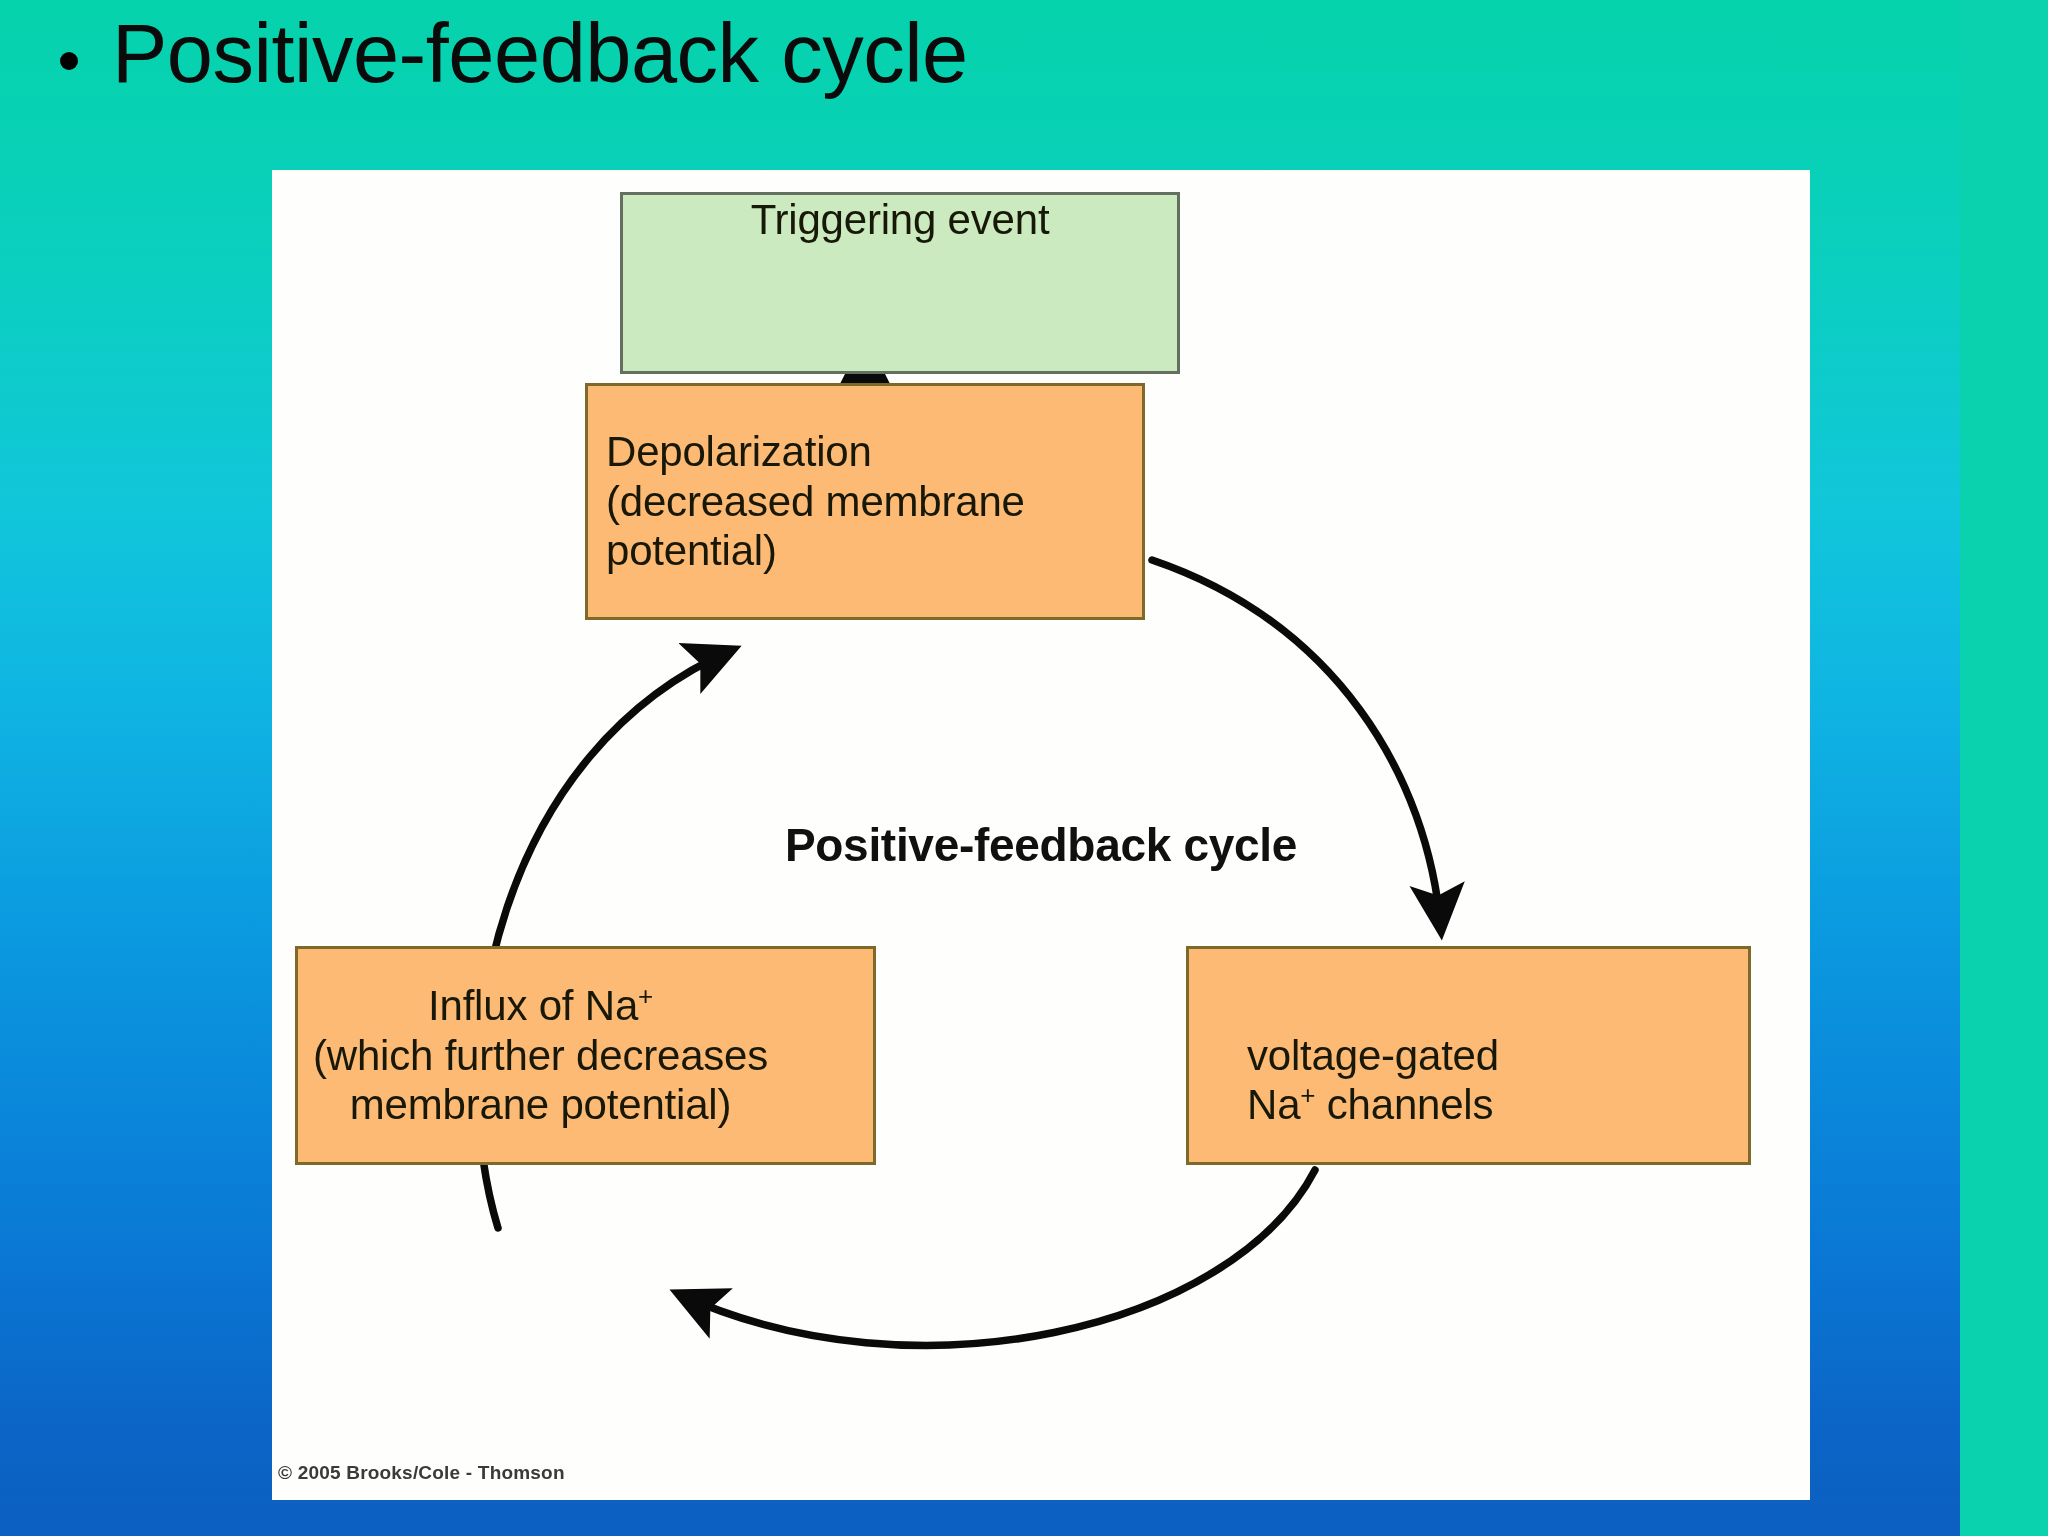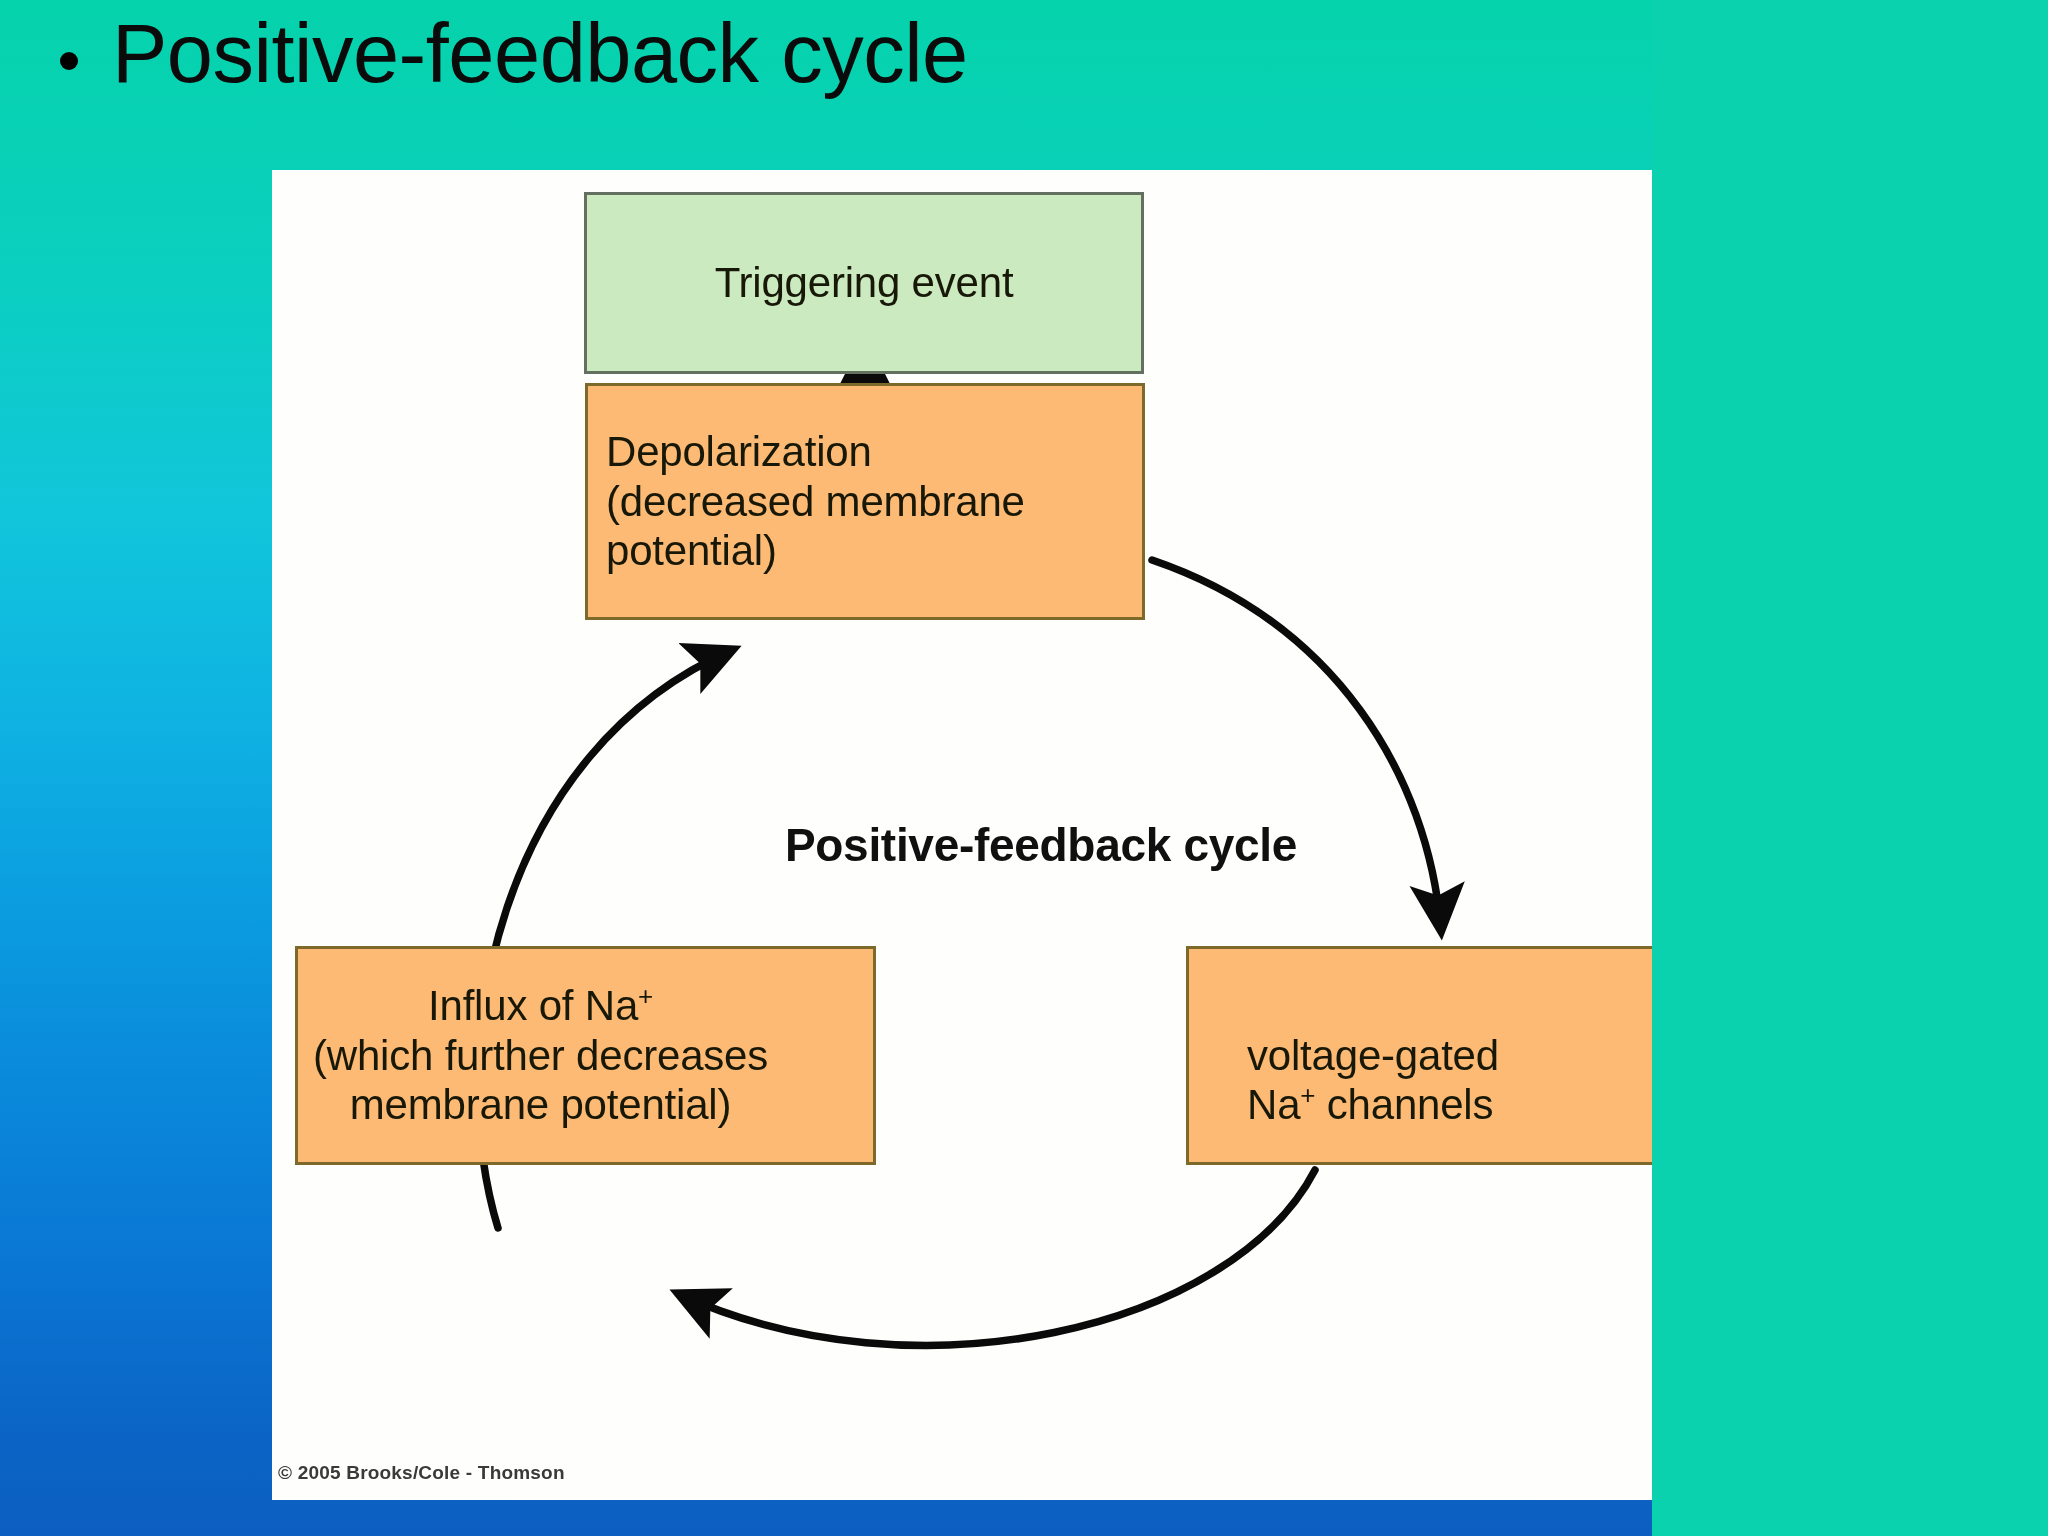--- a/index.html
+++ b/index.html
@@ -11,34 +11,33 @@
     width: 2048px;
     height: 1536px;
     overflow: hidden;
     font-family: "Liberation Sans", sans-serif;
     background: #0ad2ae;
   }
 
   
   .slide {
     position: relative;
-    width: 1620px;
+    width: 1960px;
     height: 1536px;
     background: linear-gradient(180deg,
         #05d3ab 0%,
         #0bcfc0 18%,
         #11c6da 33%,
         #0fb4e2 46%,
         #0b9ee0 58%,
         #0a8adb 70%,
         #0a77d4 82%,
         #0b65c6 93%,
         #0c5fc0 100%);
     overflow: hidden;
-    padding-left: 32px;
   }
 
   
   .title-row {
     position: absolute;
     left: 60px;
     top: 6px;
     display: flex;
     align-items: flex-start;
     gap: 34px;
@@ -90,22 +89,23 @@
     border: 3px solid #6b6a3c;
     font-size: 42px;
     line-height: 1.18;
     color: #181808;
     letter-spacing: -0.2px;
   }
   .node.green {
     background: #cbeabf;
     border-color: #63705f;
     display: flex;
-    align-items: center;
+    align-items: flex-start;
     justify-content: center;
+    margin-left: 36px;
   }
   .node.yellow {
     background: #fdba74;
     border-color: #7d6a2a;
   }
   .node .inner {
     padding: 0 20px;
   }
 
   .node-trigger {

